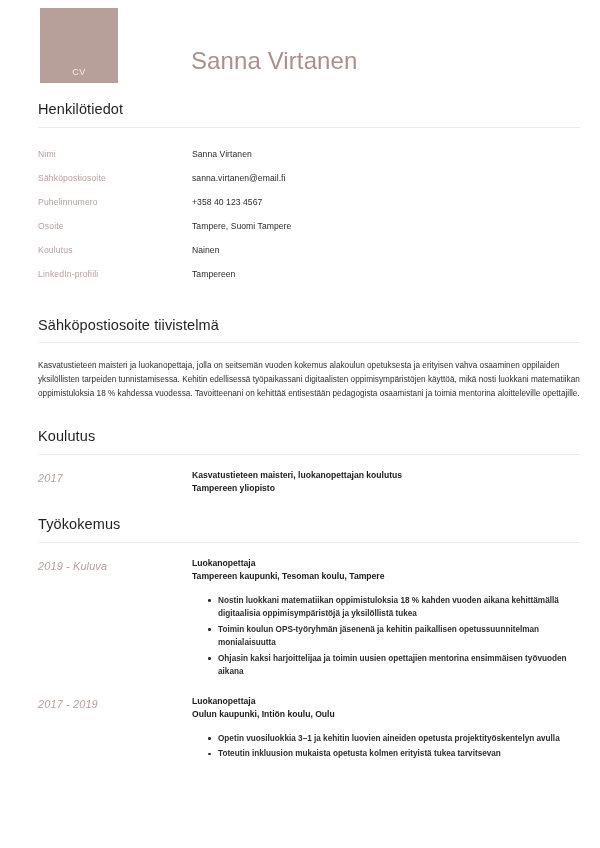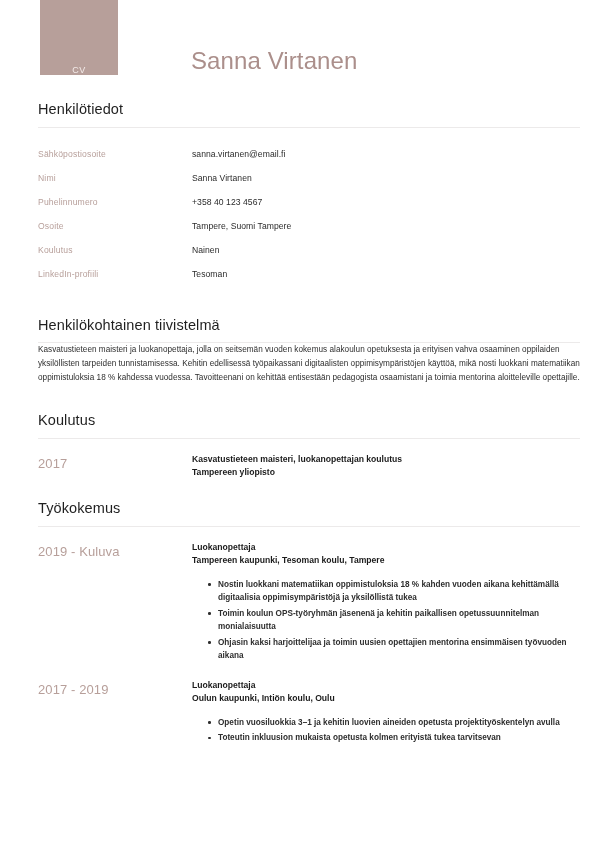--- a/index.html
+++ b/index.html
@@ -23,28 +23,29 @@
   }
 
   
   .header {
     position: relative;
     height: 100px;
   }
   .cv-badge {
     position: absolute;
     left: 40px;
-    top: 0;
+    top: 8px;
     width: 78px;
     height: 75px;
     background: #b79f9a;
     display: flex;
     align-items: flex-end;
     justify-content: center;
     box-sizing: border-box;
+    padding-bottom: 6px;
   }
   .cv-badge-label {
     font-size: 9px;
     color: #f3ebe9;
     letter-spacing: 0.4px;
     font-weight: 400;
   }
   .full-name {
     position: absolute;
     left: 191px;
@@ -95,42 +96,43 @@
   .info-value {
     font-size: 8.6px;
     color: #2b2b2b;
     vertical-align: middle;
     padding: 0;
     letter-spacing: 0.05px;
   }
 
   
   .summary-body {
-    margin-top: 0;
+    margin-top: 16px;
     font-size: 8.2px;
     line-height: 1.72;
     color: #2e2e2e;
     text-align: left;
     letter-spacing: 0.02px;
   }
 
   
   .entry {
     display: flex;
     margin-top: 14px;
     align-items: flex-start;
   }
   .entry-date {
     width: 154px;
     flex: 0 0 154px;
-    font-size: 13px;
+    font-size: 11px;
     color: #b79f9a;
     line-height: 1.5;
     padding-top: 1px;
     letter-spacing: 0.1px;
+    font-style: italic;
   }
   .entry-body {
     flex: 1 1 auto;
     min-width: 0;
   }
   .entry-title {
     font-size: 8.6px;
     font-weight: bold;
     color: #1b1b1b;
     line-height: 1.52;
@@ -181,51 +183,51 @@
     </div>
     <div class="full-name">Sanna Virtanen</div>
   </div>
 
   <div class="section">
     <div class="section-title">Henkilötiedot</div>
     <div class="section-rule"></div>
     <table class="info-table">
       <tbody>
         <tr>
+          <td class="info-label">Nimi</td>
+          <td class="info-value">Sanna Virtanen</td>
+        </tr>
+        <tr>
           <td class="info-label">Sähköpostiosoite</td>
           <td class="info-value">sanna.virtanen@email.fi</td>
         </tr>
         <tr>
-          <td class="info-label">Nimi</td>
-          <td class="info-value">Sanna Virtanen</td>
-        </tr>
-        <tr>
           <td class="info-label">Puhelinnumero</td>
           <td class="info-value">+358 40 123 4567</td>
         </tr>
         <tr>
           <td class="info-label">Osoite</td>
           <td class="info-value">Tampere, Suomi Tampere</td>
         </tr>
         <tr>
           <td class="info-label">Koulutus</td>
           <td class="info-value">Nainen</td>
         </tr>
         <tr>
           <td class="info-label">LinkedIn-profiili</td>
-          <td class="info-value">Tesoman</td>
+          <td class="info-value">Tampereen</td>
         </tr>
       </tbody>
     </table>
   </div>
 
   <div class="gap-lg"></div>
 
   <div class="section">
-    <div class="section-title">Henkilökohtainen tiivistelmä</div>
+    <div class="section-title">Sähköpostiosoite tiivistelmä</div>
     <div class="section-rule"></div>
     <div class="summary-body">Kasvatustieteen maisteri ja luokanopettaja, jolla on seitsemän vuoden kokemus alakoulun opetuksesta ja erityisen vahva osaaminen oppilaiden yksilöllisten tarpeiden tunnistamisessa. Kehitin edellisessä työpaikassani digitaalisten oppimisympäristöjen käyttöä, mikä nosti luokkani matematiikan oppimistuloksia 18 % kahdessa vuodessa. Tavoitteenani on kehittää entisestään pedagogista osaamistani ja toimia mentorina aloitteleville opettajille.</div>
   </div>
 
   <div class="gap-md"></div>
 
   <div class="section">
     <div class="section-title">Koulutus</div>
     <div class="section-rule"></div>
 

